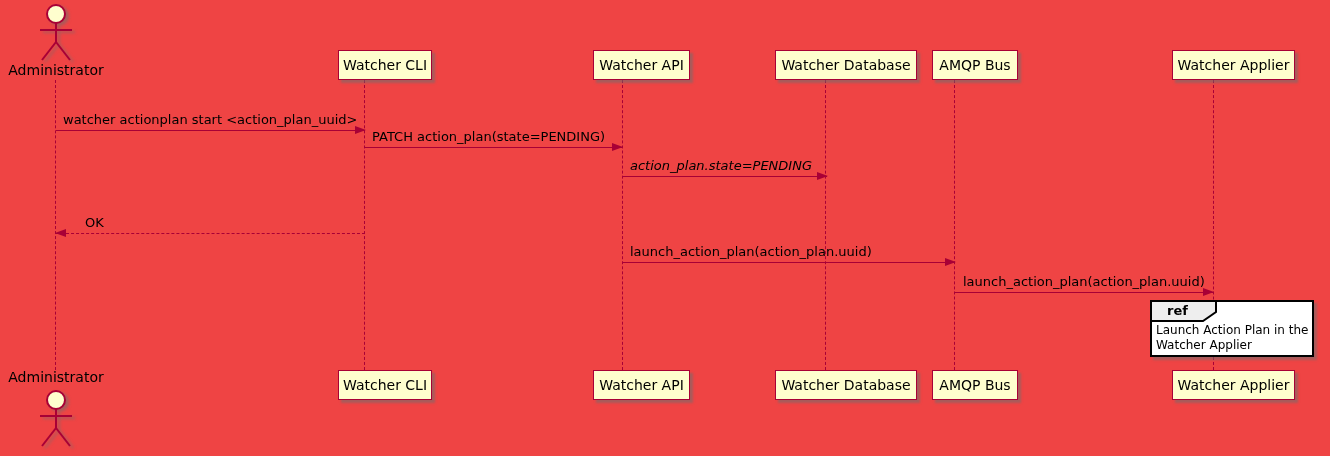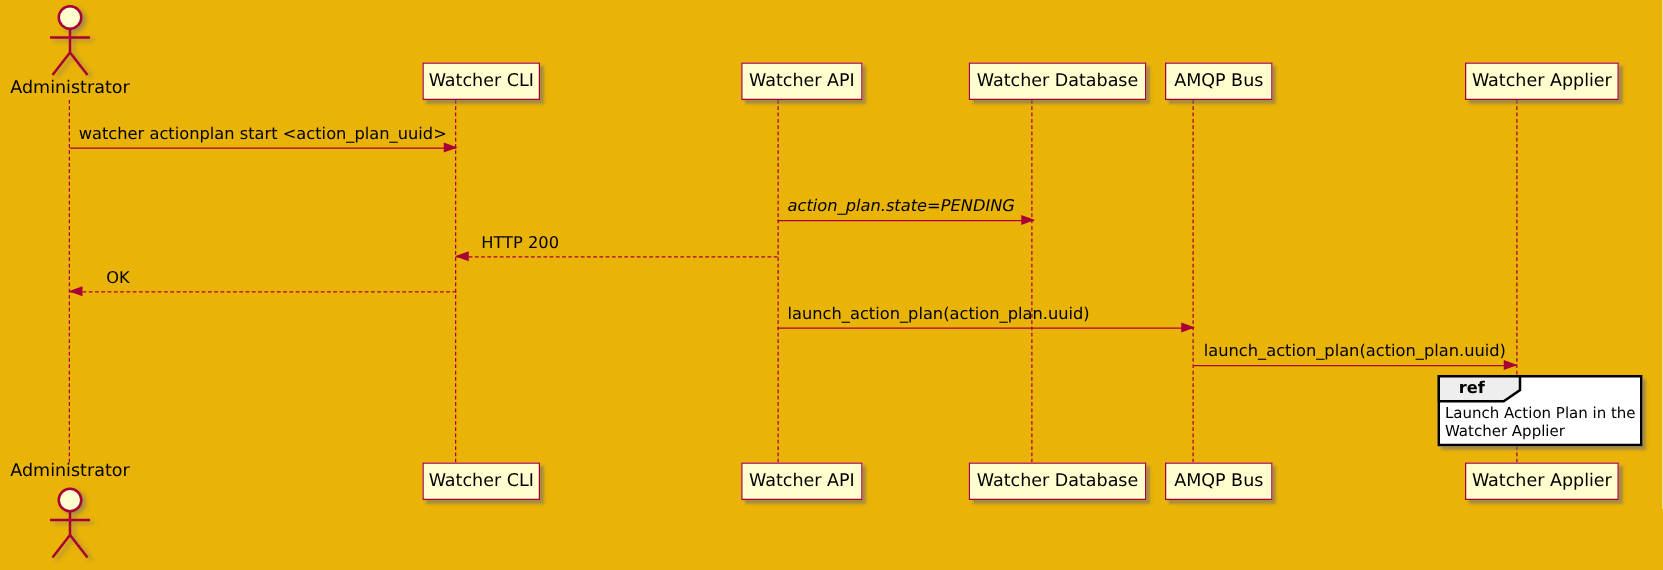--- a/index.html
+++ b/index.html
@@ -3,21 +3,21 @@
 <meta charset="utf-8">
 <style>
   :root{
     --accent:#A80036;
     --fill:#FEFECE;
     --ref-head:#EEEEEE;
     --ink:#000000;
   }
   html,body{margin:0;padding:0;background:#ffffff;}
   .canvas{
-    position:relative;width:1330px;height:456px;background:#eab308;overflow:hidden;
+    position:relative;width:1330px;height:456px;background:#ef4444;overflow:hidden;
     font-family:"DejaVu Sans","Liberation Sans",sans-serif;color:var(--ink);
   }
   
   .lifeline{position:absolute;top:80px;height:290px;width:0;border-left:1px dashed var(--accent);z-index:1;}
   
   .pbox{
     position:absolute;height:30px;box-sizing:border-box;display:flex;align-items:center;justify-content:center;
     background:var(--fill);border:1.8px solid var(--accent);font-size:14px;white-space:nowrap;
     box-shadow:3px 3px 2px rgba(110,110,110,0.55);z-index:3;margin-left:20px;
   }
@@ -79,41 +79,41 @@
   <div class="pbox prow-top" style="left:755px;width:142px;">Watcher Database</div>
   <div class="pbox prow-top" style="left:912px;width:86px;">AMQP Bus</div>
   <div class="pbox prow-top" style="left:1152px;width:123px;">Watcher Applier</div>
 
   <div class="pbox prow-bottom" style="left:318px;width:94px;">Watcher CLI</div>
   <div class="pbox prow-bottom" style="left:573px;width:97px;">Watcher API</div>
   <div class="pbox prow-bottom" style="left:755px;width:142px;">Watcher Database</div>
   <div class="pbox prow-bottom" style="left:912px;width:86px;">AMQP Bus</div>
   <div class="pbox prow-bottom" style="left:1152px;width:123px;">Watcher Applier</div>
 
-  <div class="msg" style="left:56px;top:100px;width:309px;">
+  <div class="msg" style="left:56px;top:112px;width:309px;">
     <div class="msg-label" style="margin-left:7px;">watcher actionplan start &lt;action_plan_uuid&gt;</div>
     <div class="msg-line">
         <span class="head-r"></span>
       </div>
   </div>
 
+  <div class="msg" style="left:365px;top:129px;width:257px;">
+    <div class="msg-label" style="margin-left:7px;">PATCH action_plan(state=PENDING)</div>
+    <div class="msg-line">
+        <span class="head-r"></span>
+      </div>
+  </div>
 
   <div class="msg" style="left:622px;top:158px;width:205px;font-style:italic;">
     <div class="msg-label" style="margin-left:8px;">action_plan.state=PENDING</div>
     <div class="msg-line">
         <span class="head-r"></span>
       </div>
   </div>
 
-  <div class="msg" style="left:365px;top:187px;width:257px;">
-    <div class="msg-label" style="margin-left:20px;">HTTP 200</div>
-    <div class="msg-line dashed">
-        <span class="head-l"></span>
-      </div>
-  </div>
 
   <div class="msg" style="left:56px;top:215px;width:309px;">
     <div class="msg-label" style="margin-left:29px;">OK</div>
     <div class="msg-line dashed">
         <span class="head-l"></span>
       </div>
   </div>
 
   <div class="msg" style="left:622px;top:244px;width:333px;">
     <div class="msg-label" style="margin-left:8px;">launch_action_plan(action_plan.uuid)</div>

